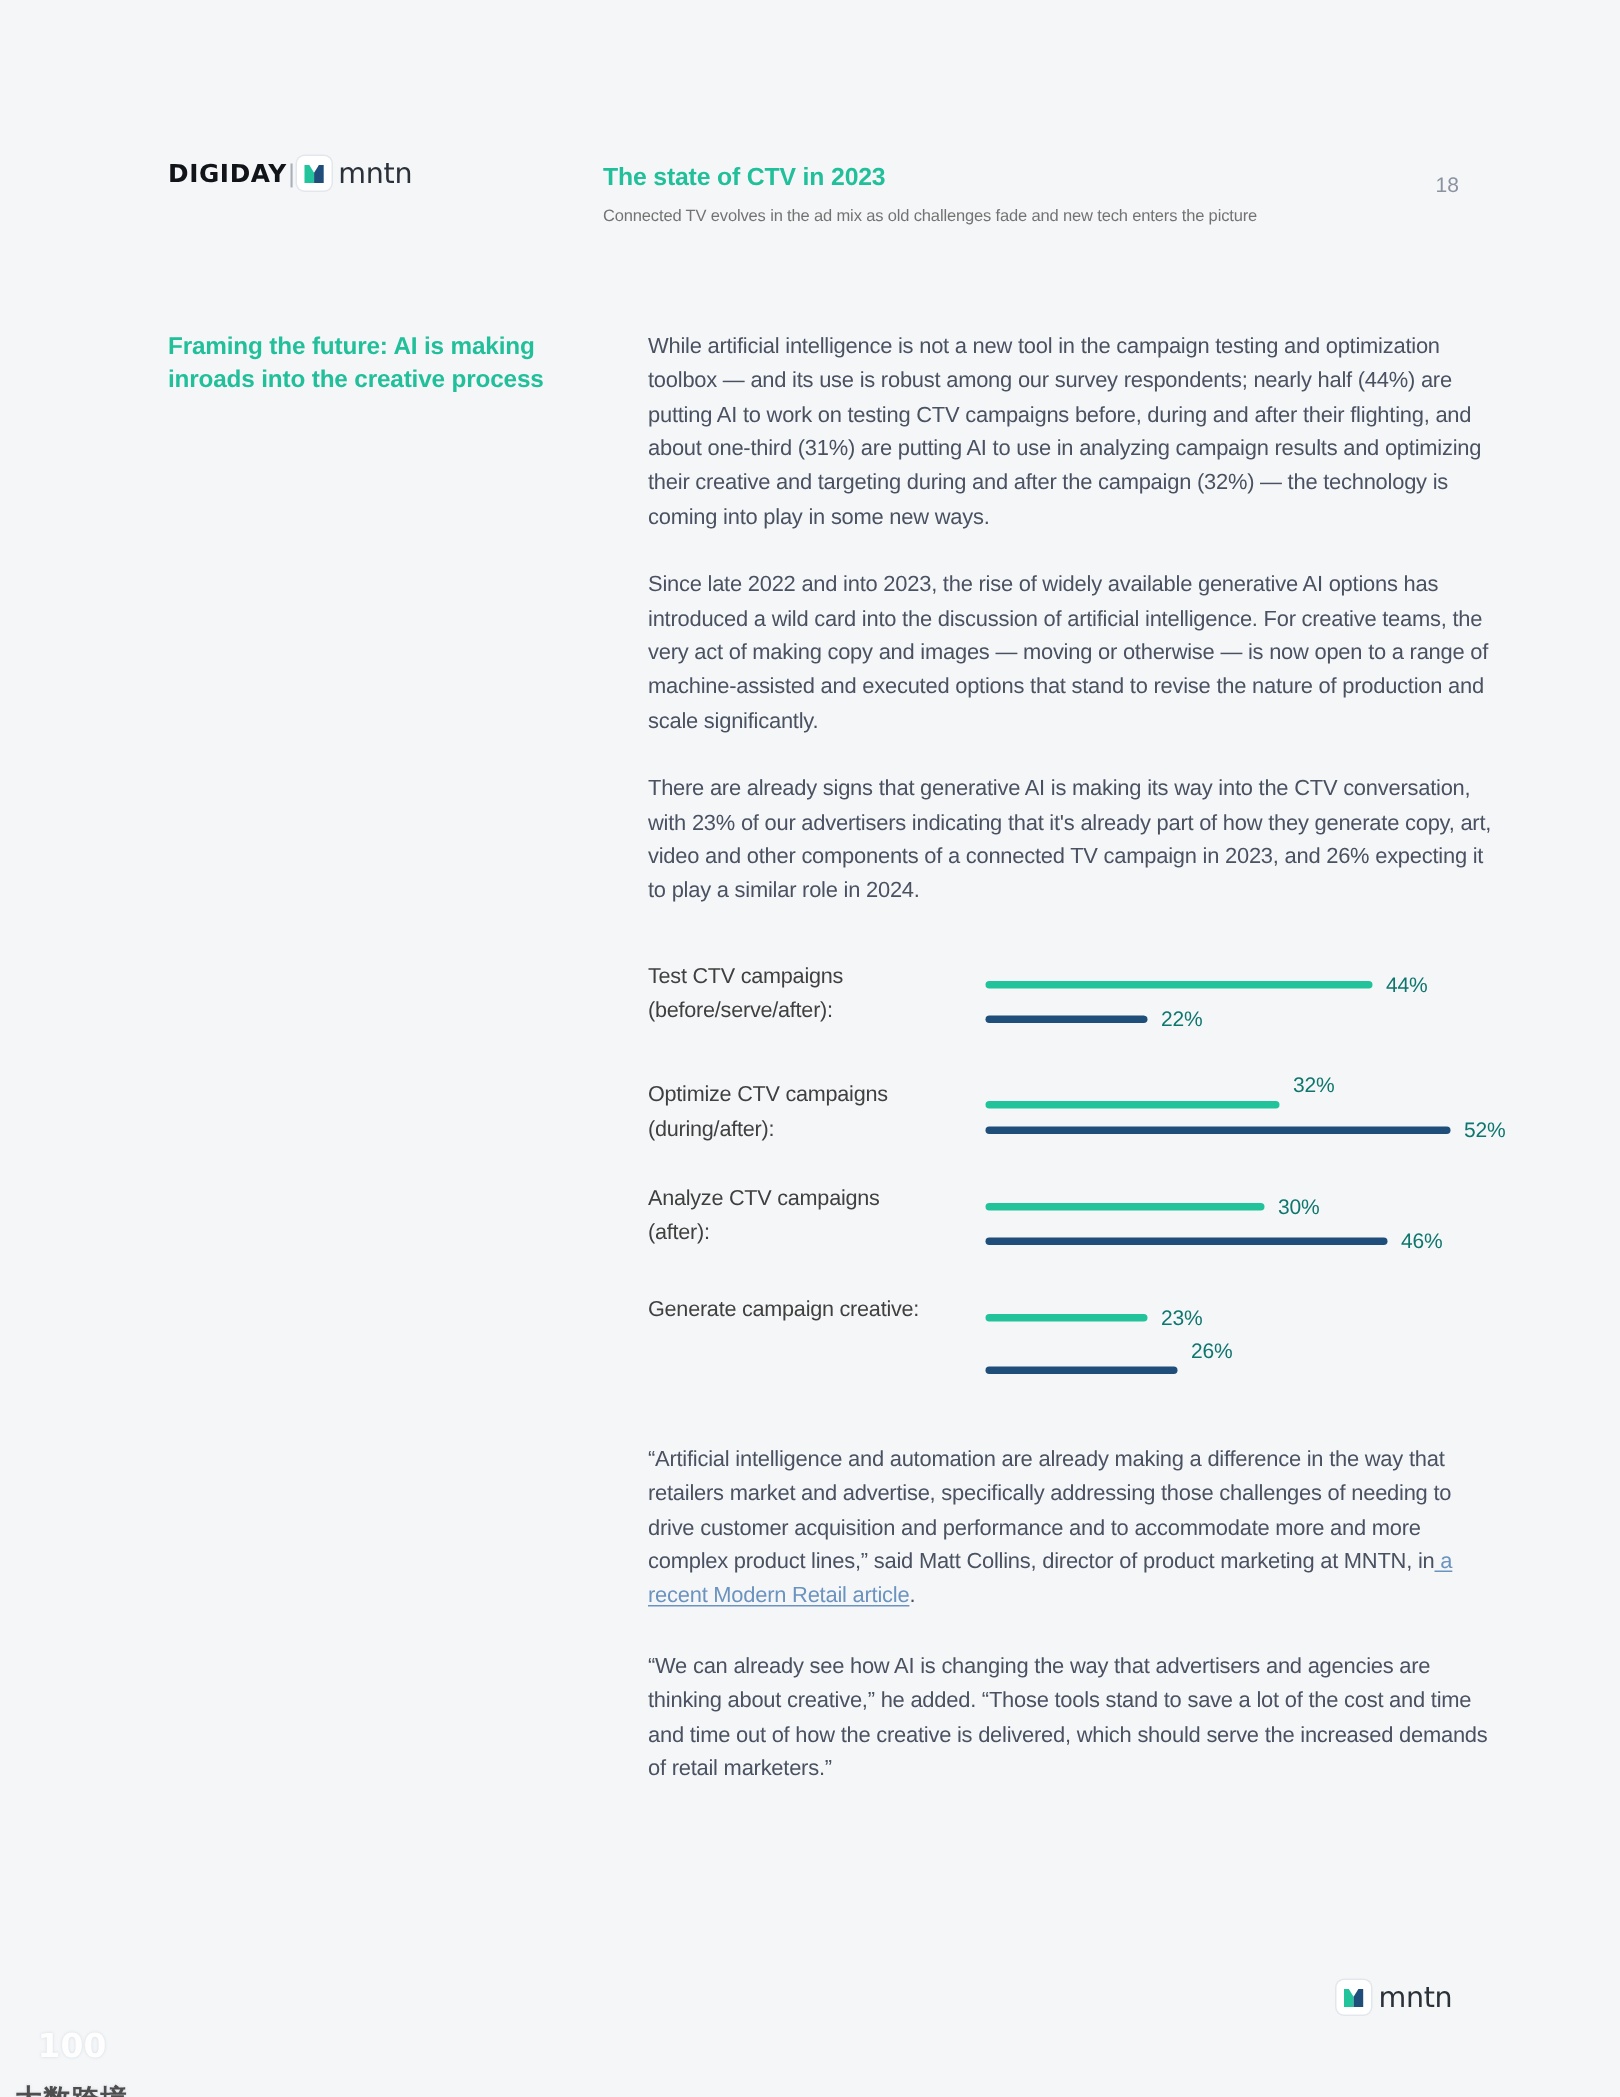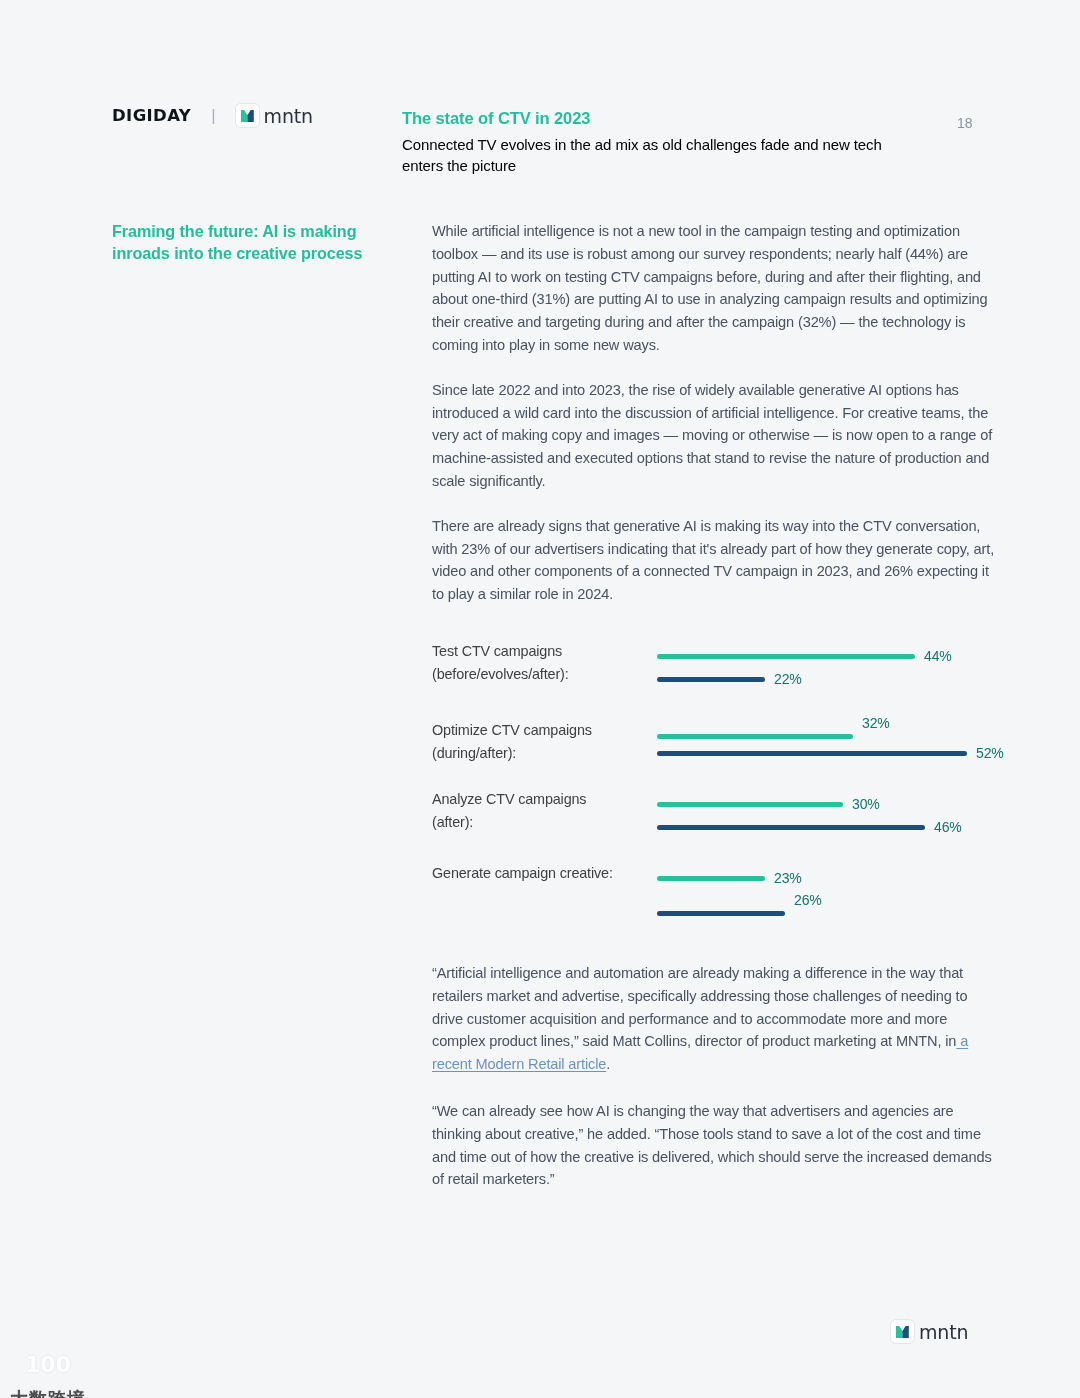--- a/index.html
+++ b/index.html
@@ -11,21 +11,21 @@
   }
   .page {
     position: relative;
     width: 1080px; height: 1398px;
     background: #f4f6f8;
     overflow: hidden;
   }
 
   
   .header { position: absolute; left: 112px; top: 104px; width: 860px; height: 70px; }
-  .brandbar { position: absolute; left: 0; top: 0; display: flex; align-items: center; gap: 20px; }
+  .brandbar { position: absolute; left: 0; top: 0; display: flex; align-items: center; gap: 1px; }
   .digiday {
     font-family: "DejaVu Sans", sans-serif;
     font-weight: 700; font-size: 16.5px; letter-spacing: .4px;
     color: #111418;
   }
   .divider-pipe { color: #aab0ba; font-size: 17px; font-weight: 300; }
   .mntn-lockup { display: flex; align-items: center; gap: 5px; }
   .mntn-mark {
     width: 23px; height: 23px; border-radius: 5px; background: #ffffff;
     box-shadow: 0 0 0 1px #e3e7ec;
@@ -35,21 +35,21 @@
     font-family: "DejaVu Sans", sans-serif;
     font-size: 19px; color: #2b3139; letter-spacing: -.2px;
   }
 
   .head-titles { position: absolute; left: 290px; top: 5px; width: 520px; }
   .head-title {
     color: #21bf9a; font-weight: 700; font-size: 16.5px;
     letter-spacing: -.1px; margin-bottom: 6px;
   }
   .head-sub {
-    color: #000000; font-size: 15px; line-height: 21px; letter-spacing: -.1px;
+    color: #737373; font-size: 11px; line-height: 21px; letter-spacing: -.1px;
   }
   .page-number {
     position: absolute; left: 845px; top: 11px;
     color: #8b92a0; font-size: 14px;
   }
 
   
   .rail-heading {
     position: absolute; left: 112px; top: 221px; width: 272px;
     color: #21bf9a; font-weight: 700; font-size: 16.2px;
@@ -160,21 +160,21 @@
     <p class="para">Since late 2022 and into 2023, the rise of widely available generative AI options has introduced a wild card into the discussion of artificial intelligence. For creative teams, the very act of making copy and images — moving or otherwise — is now open to a range of machine-assisted and executed options that stand to revise the nature of production and scale significantly.</p>
     <p class="para">There are already signs that generative AI is making its way into the CTV conversation, with 23% of our advertisers indicating that it's already part of how they generate copy, art, video and other components of a connected TV campaign in 2023, and 26% expecting it to play a similar role in 2024.</p>
 
 
 
     <div class="chart">
 
       <div class="chart-row">
         <div class="row-label">
           <div>Test CTV campaigns</div>
-          <div>(before/evolves/after):</div>
+          <div>(before/serve/after):</div>
         </div>
         <div class="row-bars">
           <div class="bar-line">
             <span class="bar" style="width:258px;background:#22c39a"></span>
             <span class="bar-val">44%</span>
           </div>
           <div class="bar-line">
             <span class="bar" style="width:108px;background:#1e4e79"></span>
             <span class="bar-val">22%</span>
           </div>

